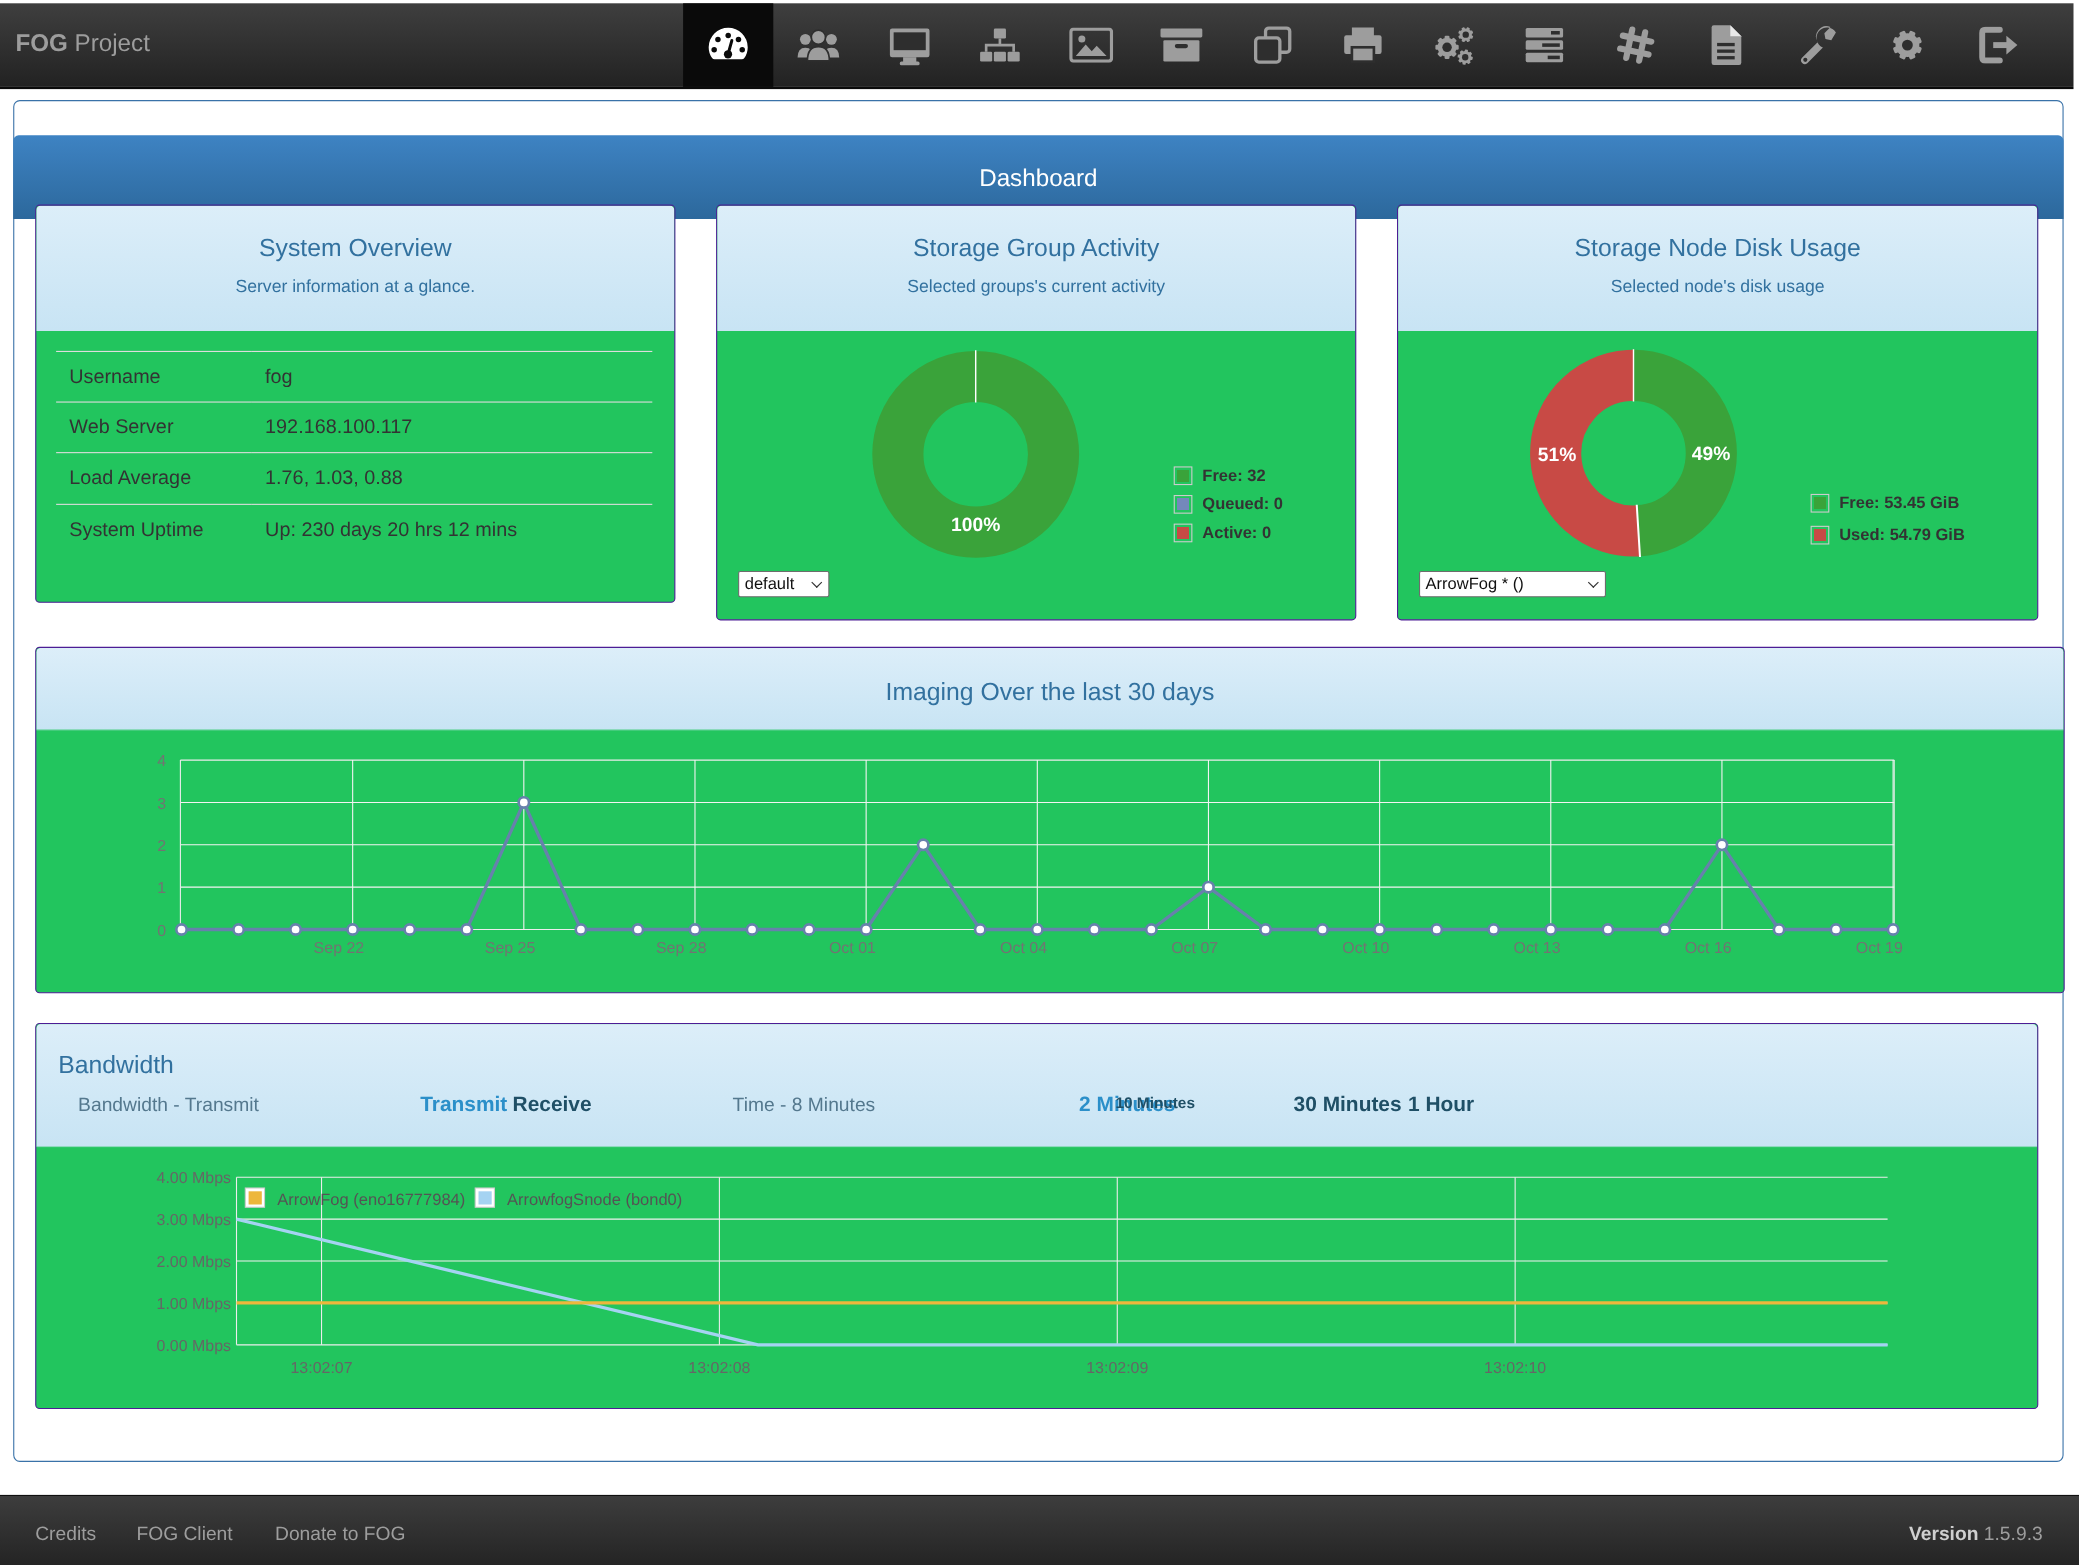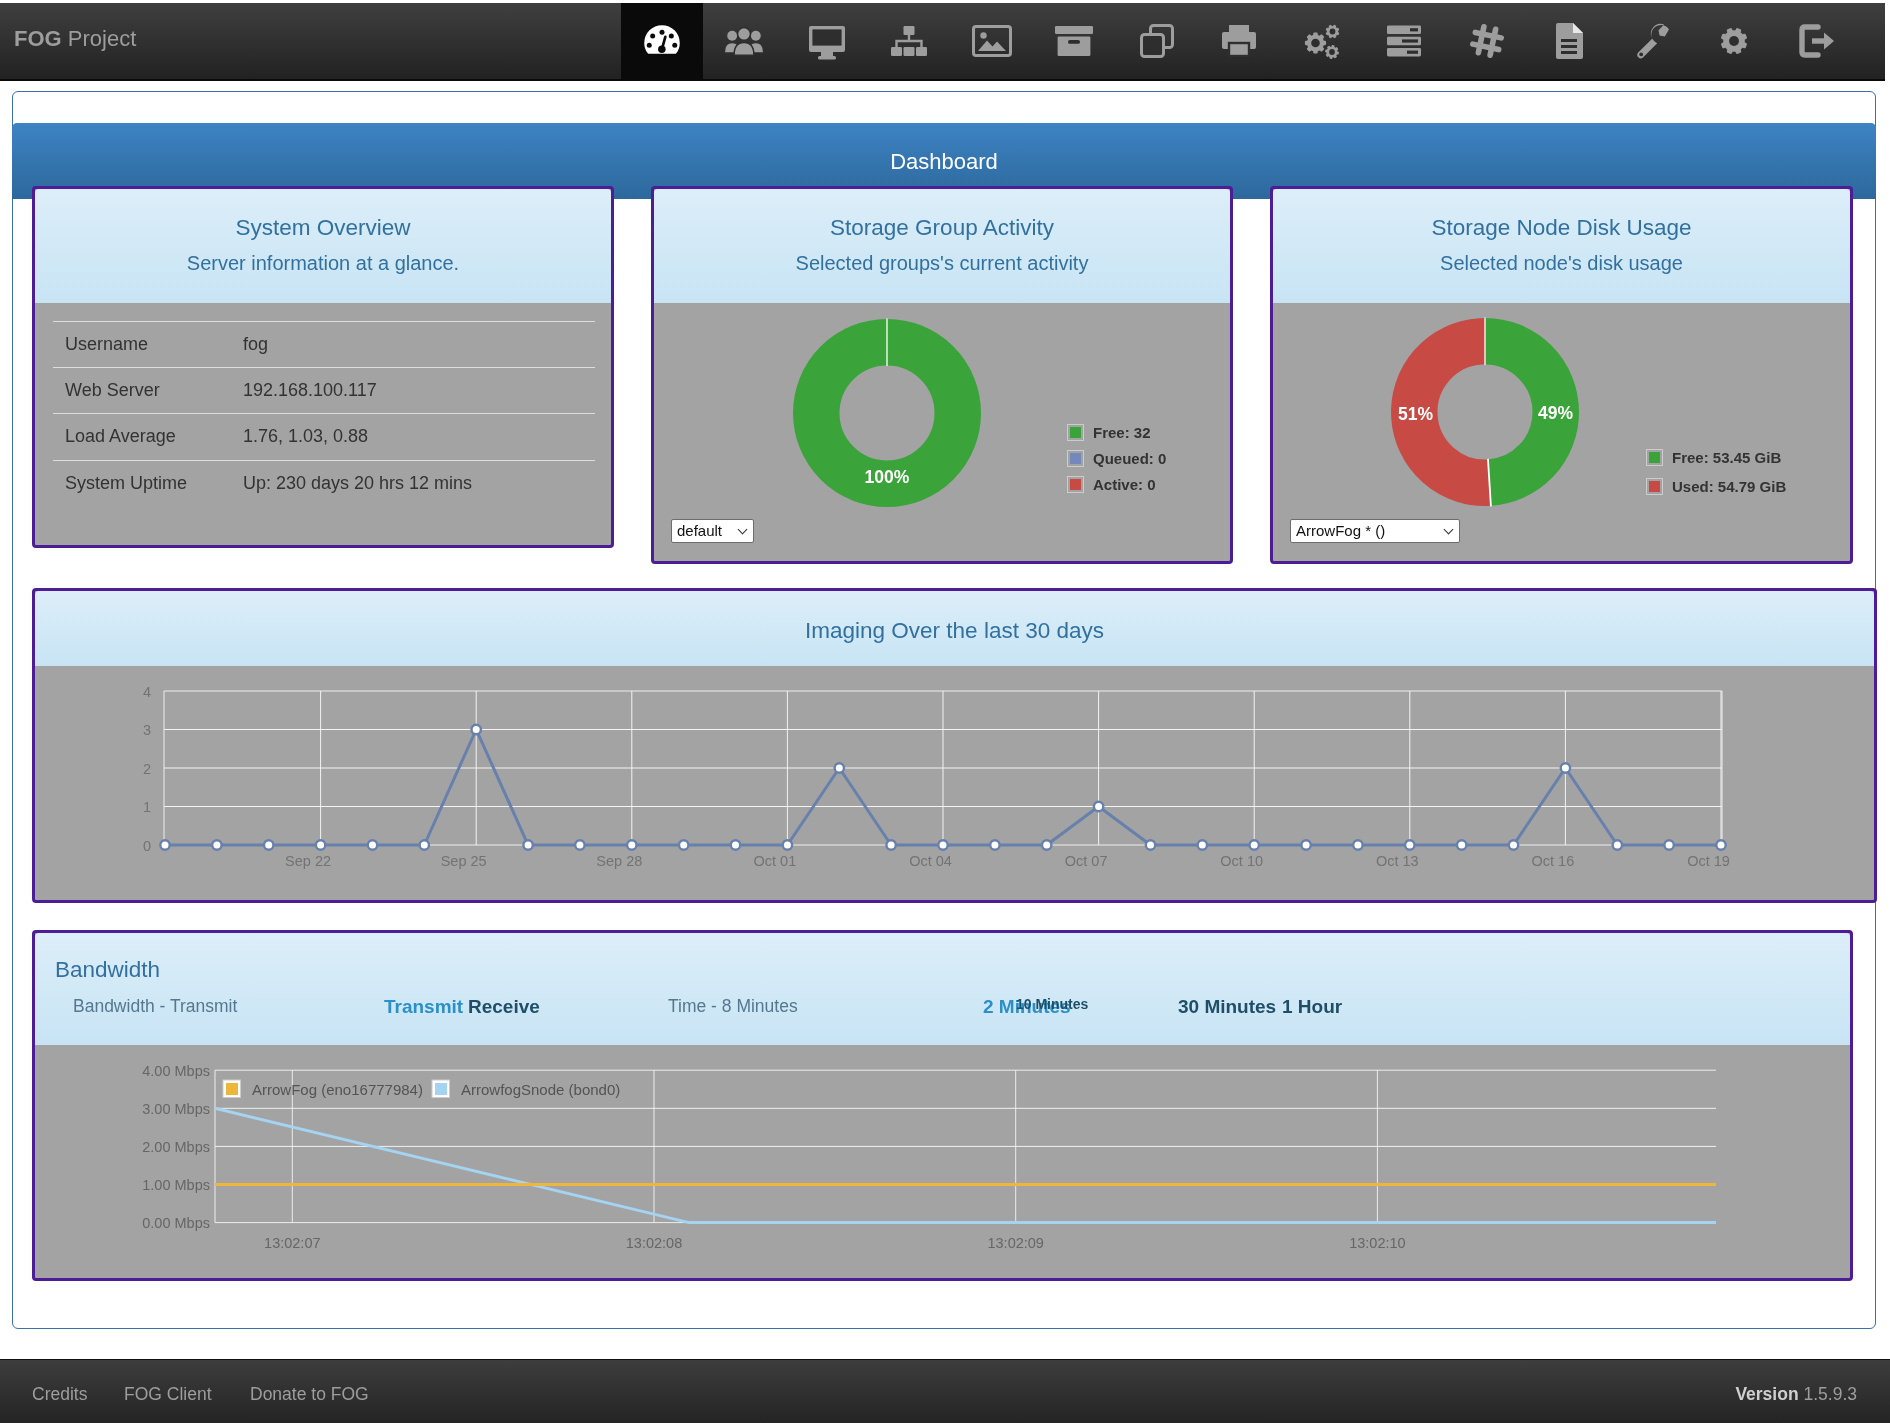--- a/index.html
+++ b/index.html
@@ -5,24 +5,24 @@
 .abs { position:absolute; }
 #nav { position:absolute; left:0; top:3px; width:1885px; height:78px; background:linear-gradient(#3f3f3f,#222); border-bottom:2px solid #0a0a0a; }
 #brand { position:absolute; left:14px; top:23px; font-size:22px; color:#9d9d9d; }
 #brand b { font-weight:bold; }
 #navicons { position:absolute; left:620.5px; top:0; height:76px; display:flex; }
 .navcell { width:82.5px; height:76px; display:flex; align-items:center; justify-content:center; }
 .navcell.active { background:#0a0a0a; }
 #wrap { position:absolute; left:12px; top:91px; width:1864px; height:1238px; border:1px solid #3a72a8; border-radius:6px; background:#fff; }
 #band { position:absolute; left:12px; top:91px; width:1864px; height:76px; background:linear-gradient(#3e83c3,#2c689c); border-radius:5px 5px 0 0;margin-top:32px; }
 #band div { text-align:center; color:#fff; font-size:22px; line-height:77px; }
-.panel { position:absolute; border:3px solid #4c1d95; border-radius:4px; background:#a3a3a3; }
+.panel { position:absolute; border:1px solid #4c1d95; border-radius:4px; background:#22c55e; }
 .phead { height:114px; background:linear-gradient(#dceef9,#c8e4f4); border-bottom:1px solid #c9e4f1; border-radius:4px 4px 0 0; text-align:center; }
 .ptitle { font-size:22.5px; color:#32719f; padding-top:24px; line-height:30px; }
-.psub { font-size:20px; color:#32719f; padding-top:10px; line-height:20px; }
+.psub { font-size:16px; color:#32719f; padding-top:10px; line-height:20px; }
 table.sys { position:absolute; left:18px; top:132px; width:542px; border-collapse:collapse; font-size:18px; color:#333; }
 table.sys td { border-top:1px solid #ddd; height:46.2px; padding-left:12px; }
 table.sys td.c1 { width:178px; }
 .leg { position:absolute; display:flex; align-items:center; font-size:15px; font-weight:bold; color:#333; }
 .leg .sq { width:17px; height:17px; border:1px solid #ccc; padding:2px; background-clip:content-box !important; margin-right:9px; background-color:#fff; }
 .sel { position:absolute; height:24px; border:1px solid #6d6d6d; border-radius:2px; background:#fff; font-size:15px; color:#111; line-height:22px; padding-left:5px; }
 .sel .chev { position:absolute; right:7px; top:7px; width:7px; height:7px; border-right:1.8px solid #333; border-bottom:1.8px solid #333; transform:rotate(45deg); transform-origin:center; margin-top:-1px; }
 #footer { position:absolute; left:0; top:1359px; width:1890px; height:64px; background:linear-gradient(#3d3d3d,#242424); border-top:1px solid #101010; }
 #footer .l { position:absolute; top:24px; font-size:17.5px; color:#9d9d9d; }
 </style></head><body>

